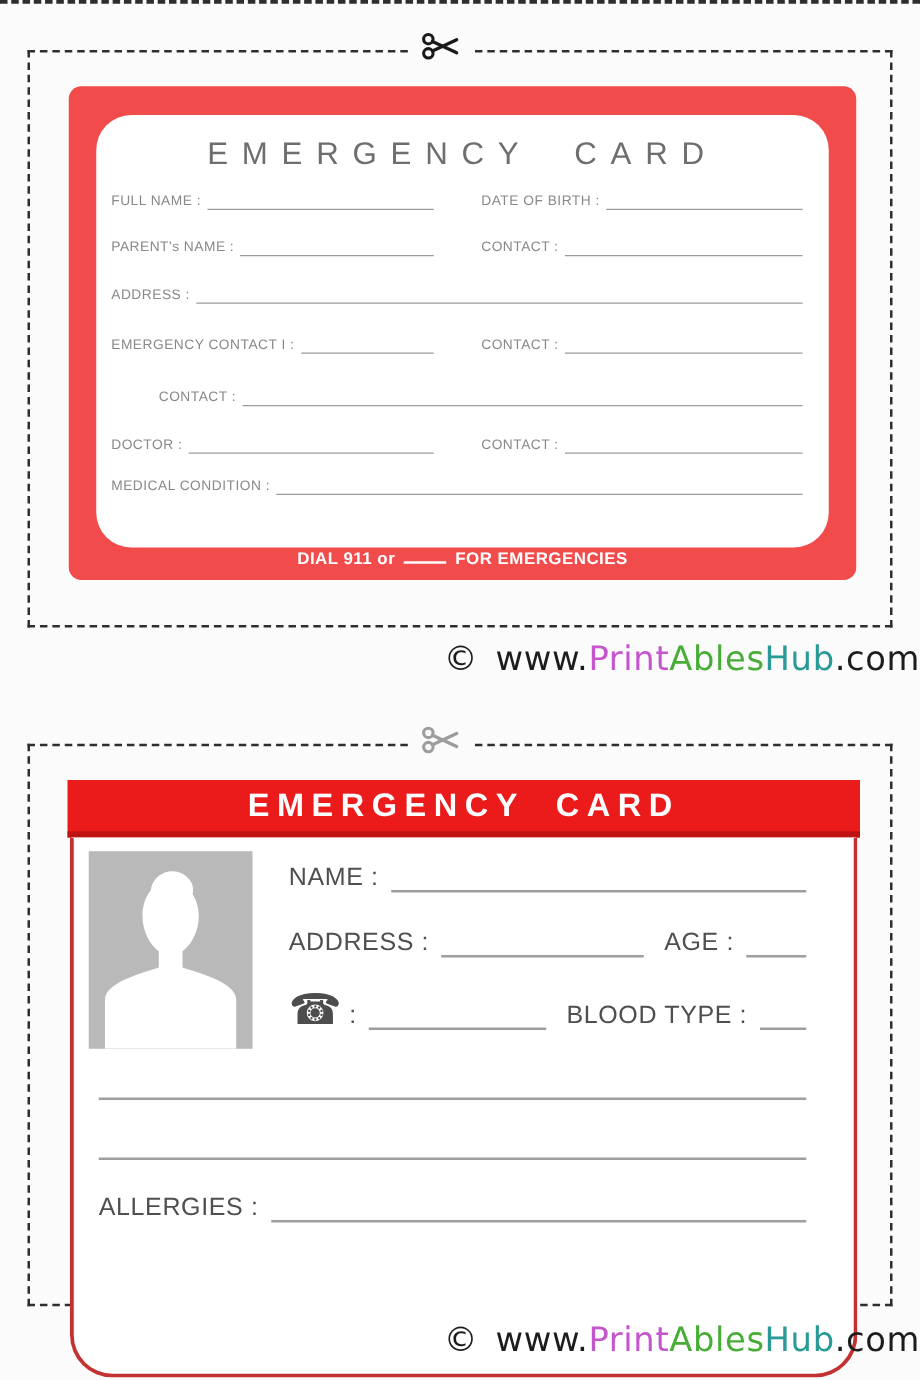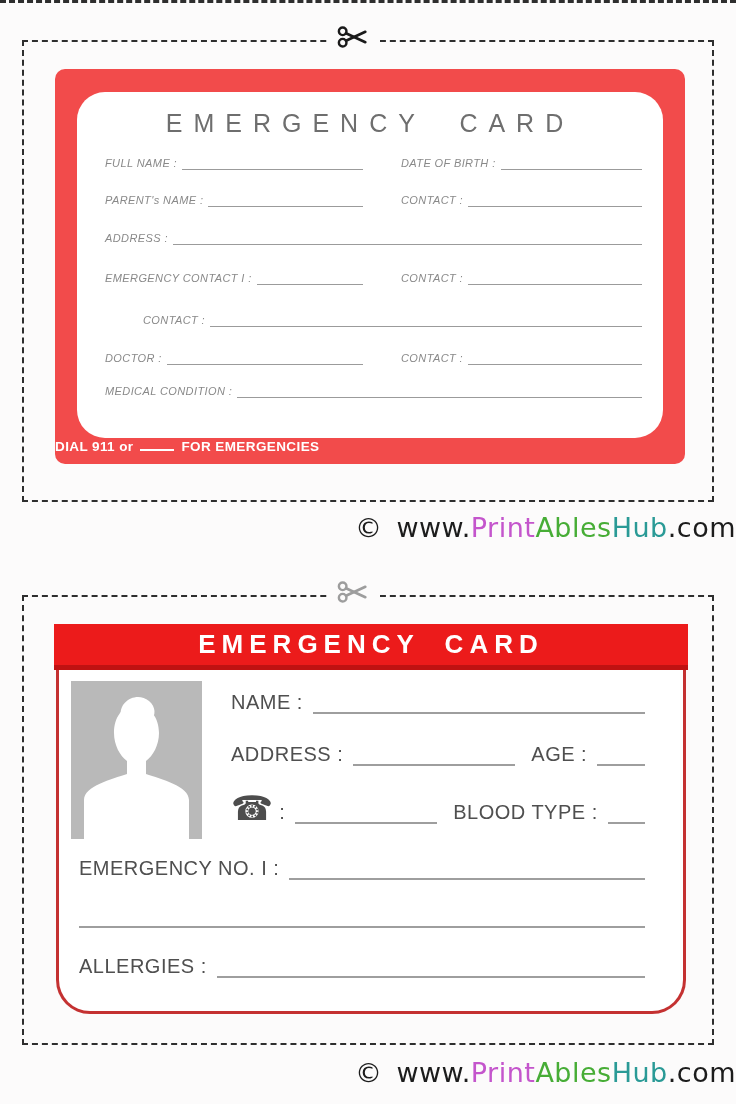--- a/index.html
+++ b/index.html
@@ -36,37 +36,37 @@
   .card1-inner {
     position:absolute; left:22px; right:22px; top:23px; bottom:26px;
     background:#ffffff; border-radius:28px;
   }
   .card1-title {
     padding-top:17px; text-align:center;
     font-size:25px; font-weight:400; color:#6e6e6e;
     letter-spacing:11px; word-spacing:16px; white-space:nowrap;
   }
   .c1row {
-    position:absolute; left:28px; right:21px; height:17px;
-    display:flex; align-items:center;font-style:italic;
+    position:absolute; left:12px; right:21px; height:17px;
+    display:flex; align-items:flex-start;
   }
   .c1cell { display:flex; align-items:flex-end; }
   .c1cell-left  { width:258px; }
   .c1spacer { width:38px; flex:none; }
   .c1cell-right { flex:1; }
   .c1label {
     flex:none; font-size:11px; color:#898989; letter-spacing:.4px;
     padding-right:5px; white-space:nowrap; line-height:1.2;
   }
   .c1line { flex:1; border-bottom:1.6px solid #9b9b9b; height:12px; }
   .r1{top:63px} .r2{top:100px} .r3{top:138px} .r4{top:178px}
   .r5{top:220px} .r6{top:258px} .r7{top:291px}
   .card1-footer {
     position:absolute; left:0; right:0; bottom:4px; height:21px;
-    color:#ffffff; font-weight:700; font-size:13.5px;
+    text-align:center; color:#ffffff; font-weight:700; font-size:13.5px;
     letter-spacing:.4px;
   }
   .footer-blank {
     display:inline-block; width:34px; height:11px;
     border-bottom:2.5px solid #ffffff; margin:0 7px;
   }
 
   
   .watermark {
     position:absolute; left:0; width:736px; text-align:right;
@@ -81,21 +81,21 @@
   .card2-header {
     position:absolute; left:30px; top:27px; width:634px; height:46px;
     background:#ec1b1b; border-bottom:5px solid #bf1212;
     display:flex; align-items:center; justify-content:center;
   }
   .card2-title {
     color:#ffffff; font-size:26px; font-weight:700;
     letter-spacing:6px; word-spacing:12px; white-space:nowrap;
   }
   .card2-body {
-    position:absolute; left:32px; top:73px; width:630px; height:344px;
+    position:absolute; left:32px; top:73px; width:630px; height:432px;
     background:#ffffff; border:3.5px solid #c43131; border-top:none;
     border-radius:0 0 34px 34px;
   }
   .photo {
     position:absolute; left:12px; top:11px; width:131px; height:158px;
     background:#b9b9b9;
   }
   .photo svg { display:block; width:100%; height:100%; }
   .c2row {
     position:absolute; right:38px; height:28px;
@@ -259,21 +259,20 @@
 
       <div class="c2row c2row-indent rp">
         <span class="phone-glyph">☎</span>
         <span class="phone-colon">:</span>
         <span class="c2line grow-2"></span>
         <span class="c2label c2label-mid">BLOOD TYPE :</span>
         <span class="c2line grow-055"></span>
       </div>
 
       <div class="c2row c2row-full re1">
-        <span class="c2label">EMERGENCY NO. I :</span>
         <span class="c2line grow-1"></span>
       </div>
 
       <div class="c2row c2row-full re2">
         <span class="c2line grow-1"></span>
       </div>
 
       <div class="c2row c2row-full ra">
         <span class="c2label">ALLERGIES :</span>
         <span class="c2line grow-1"></span>

